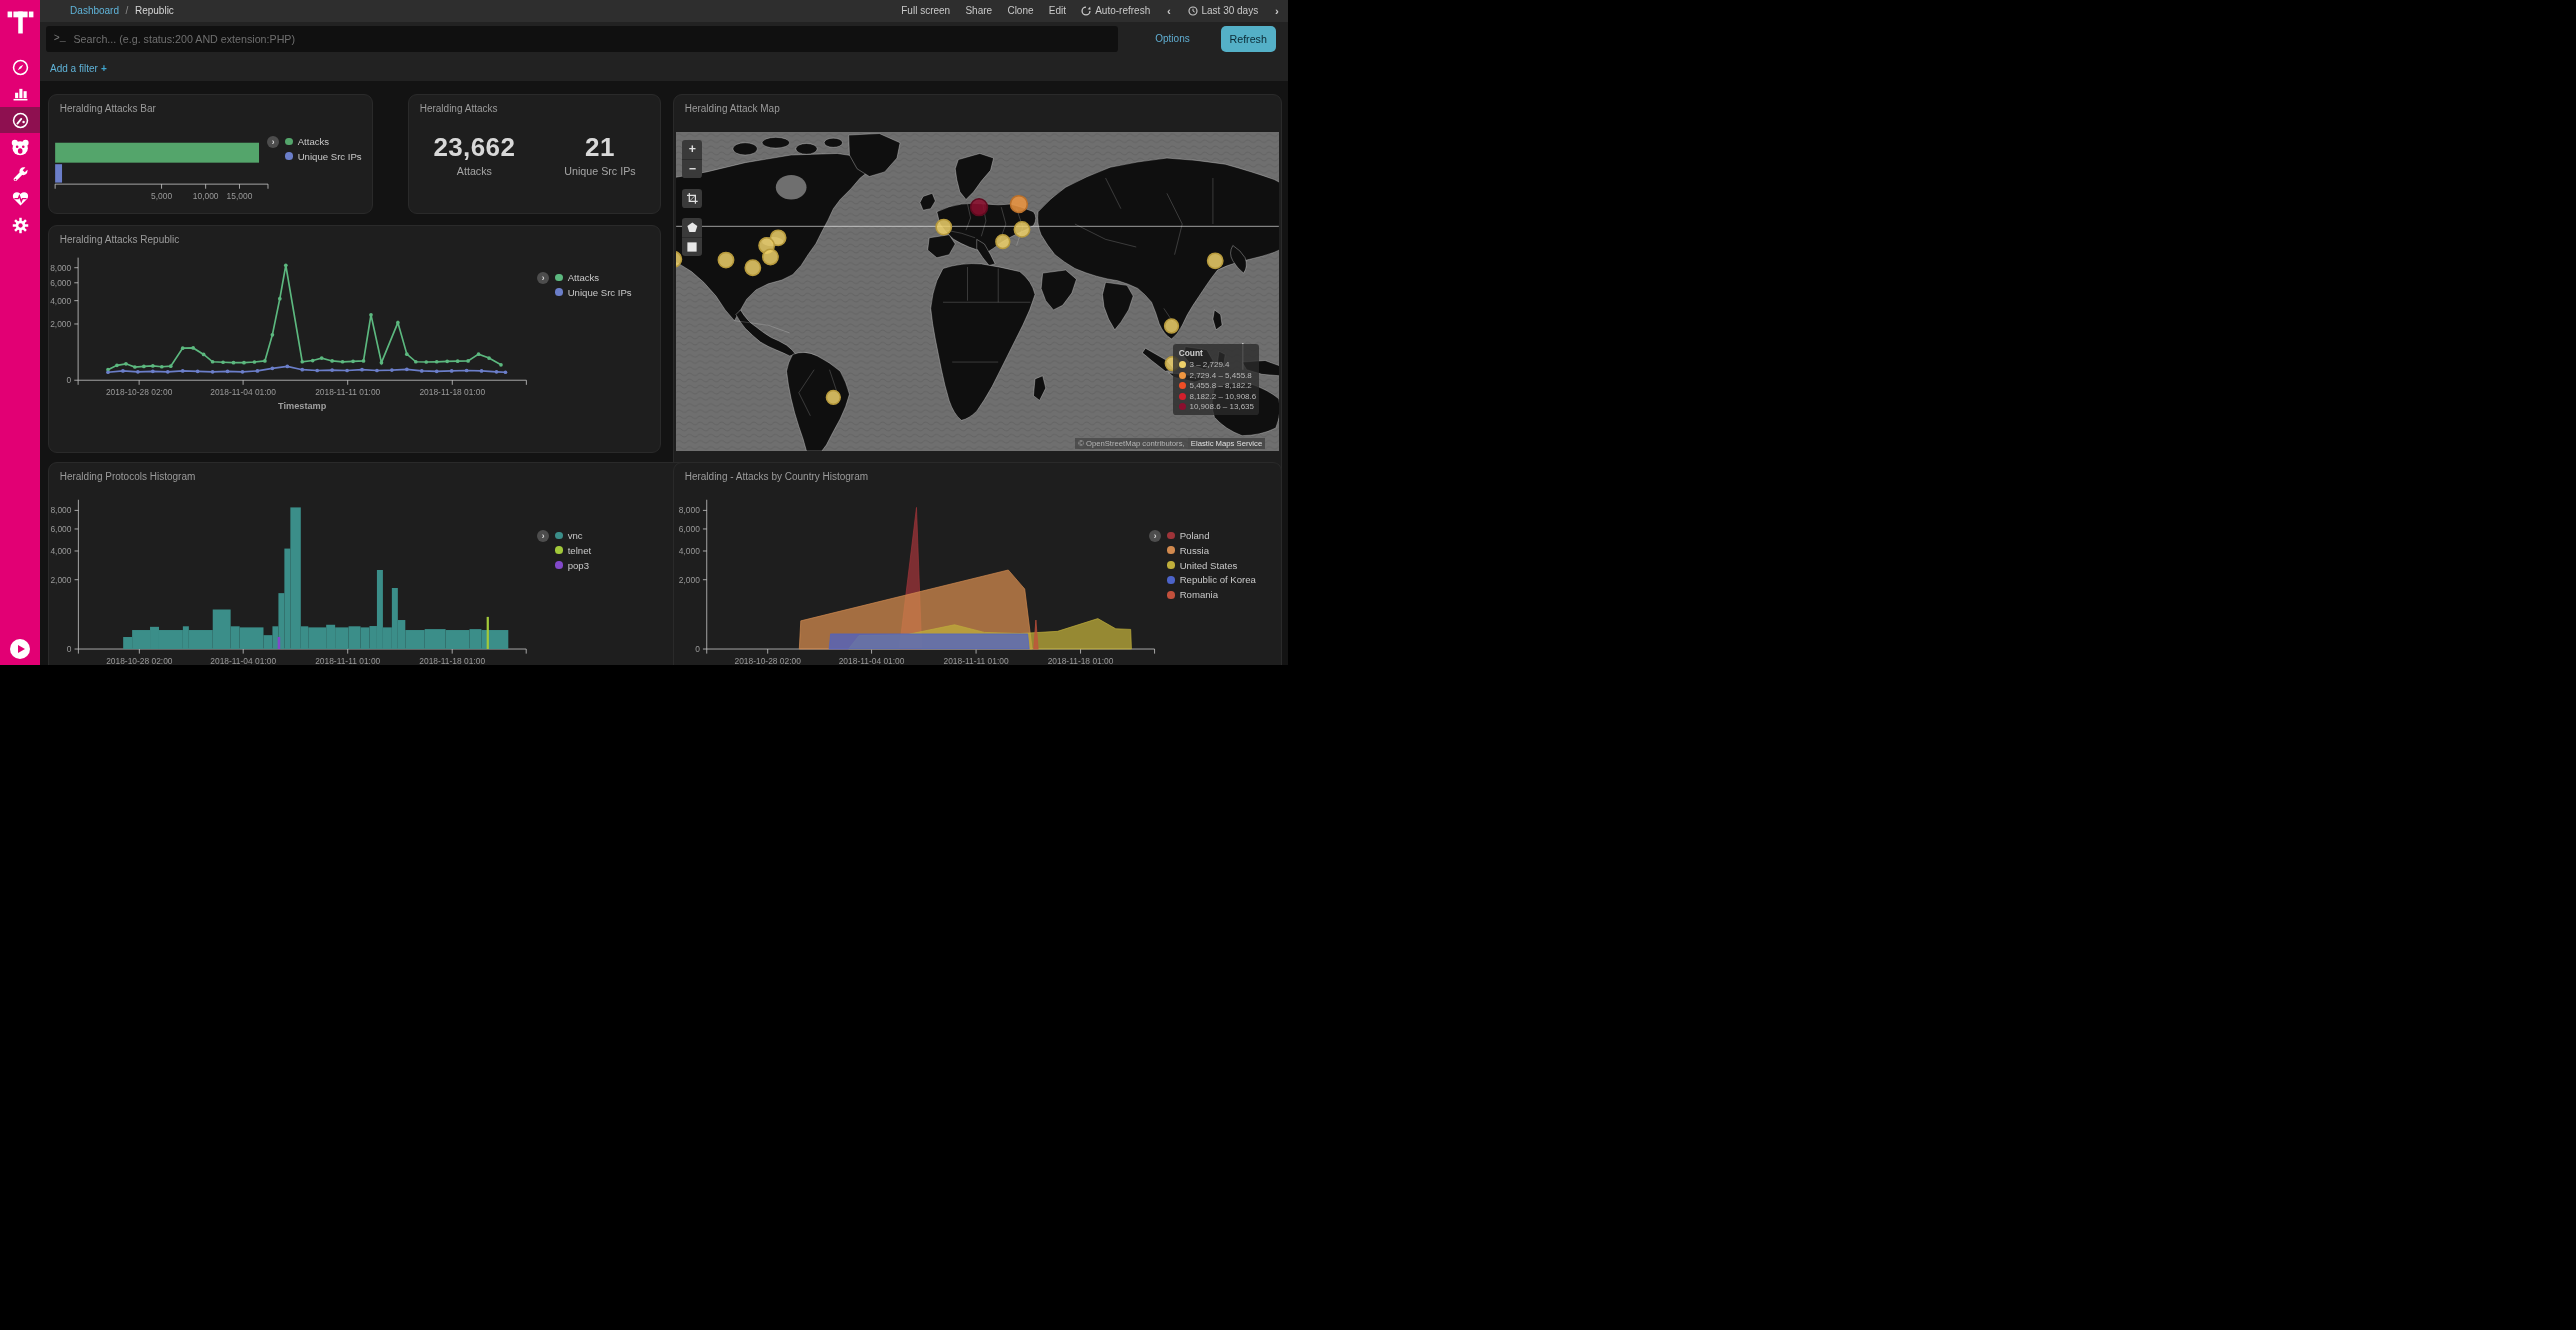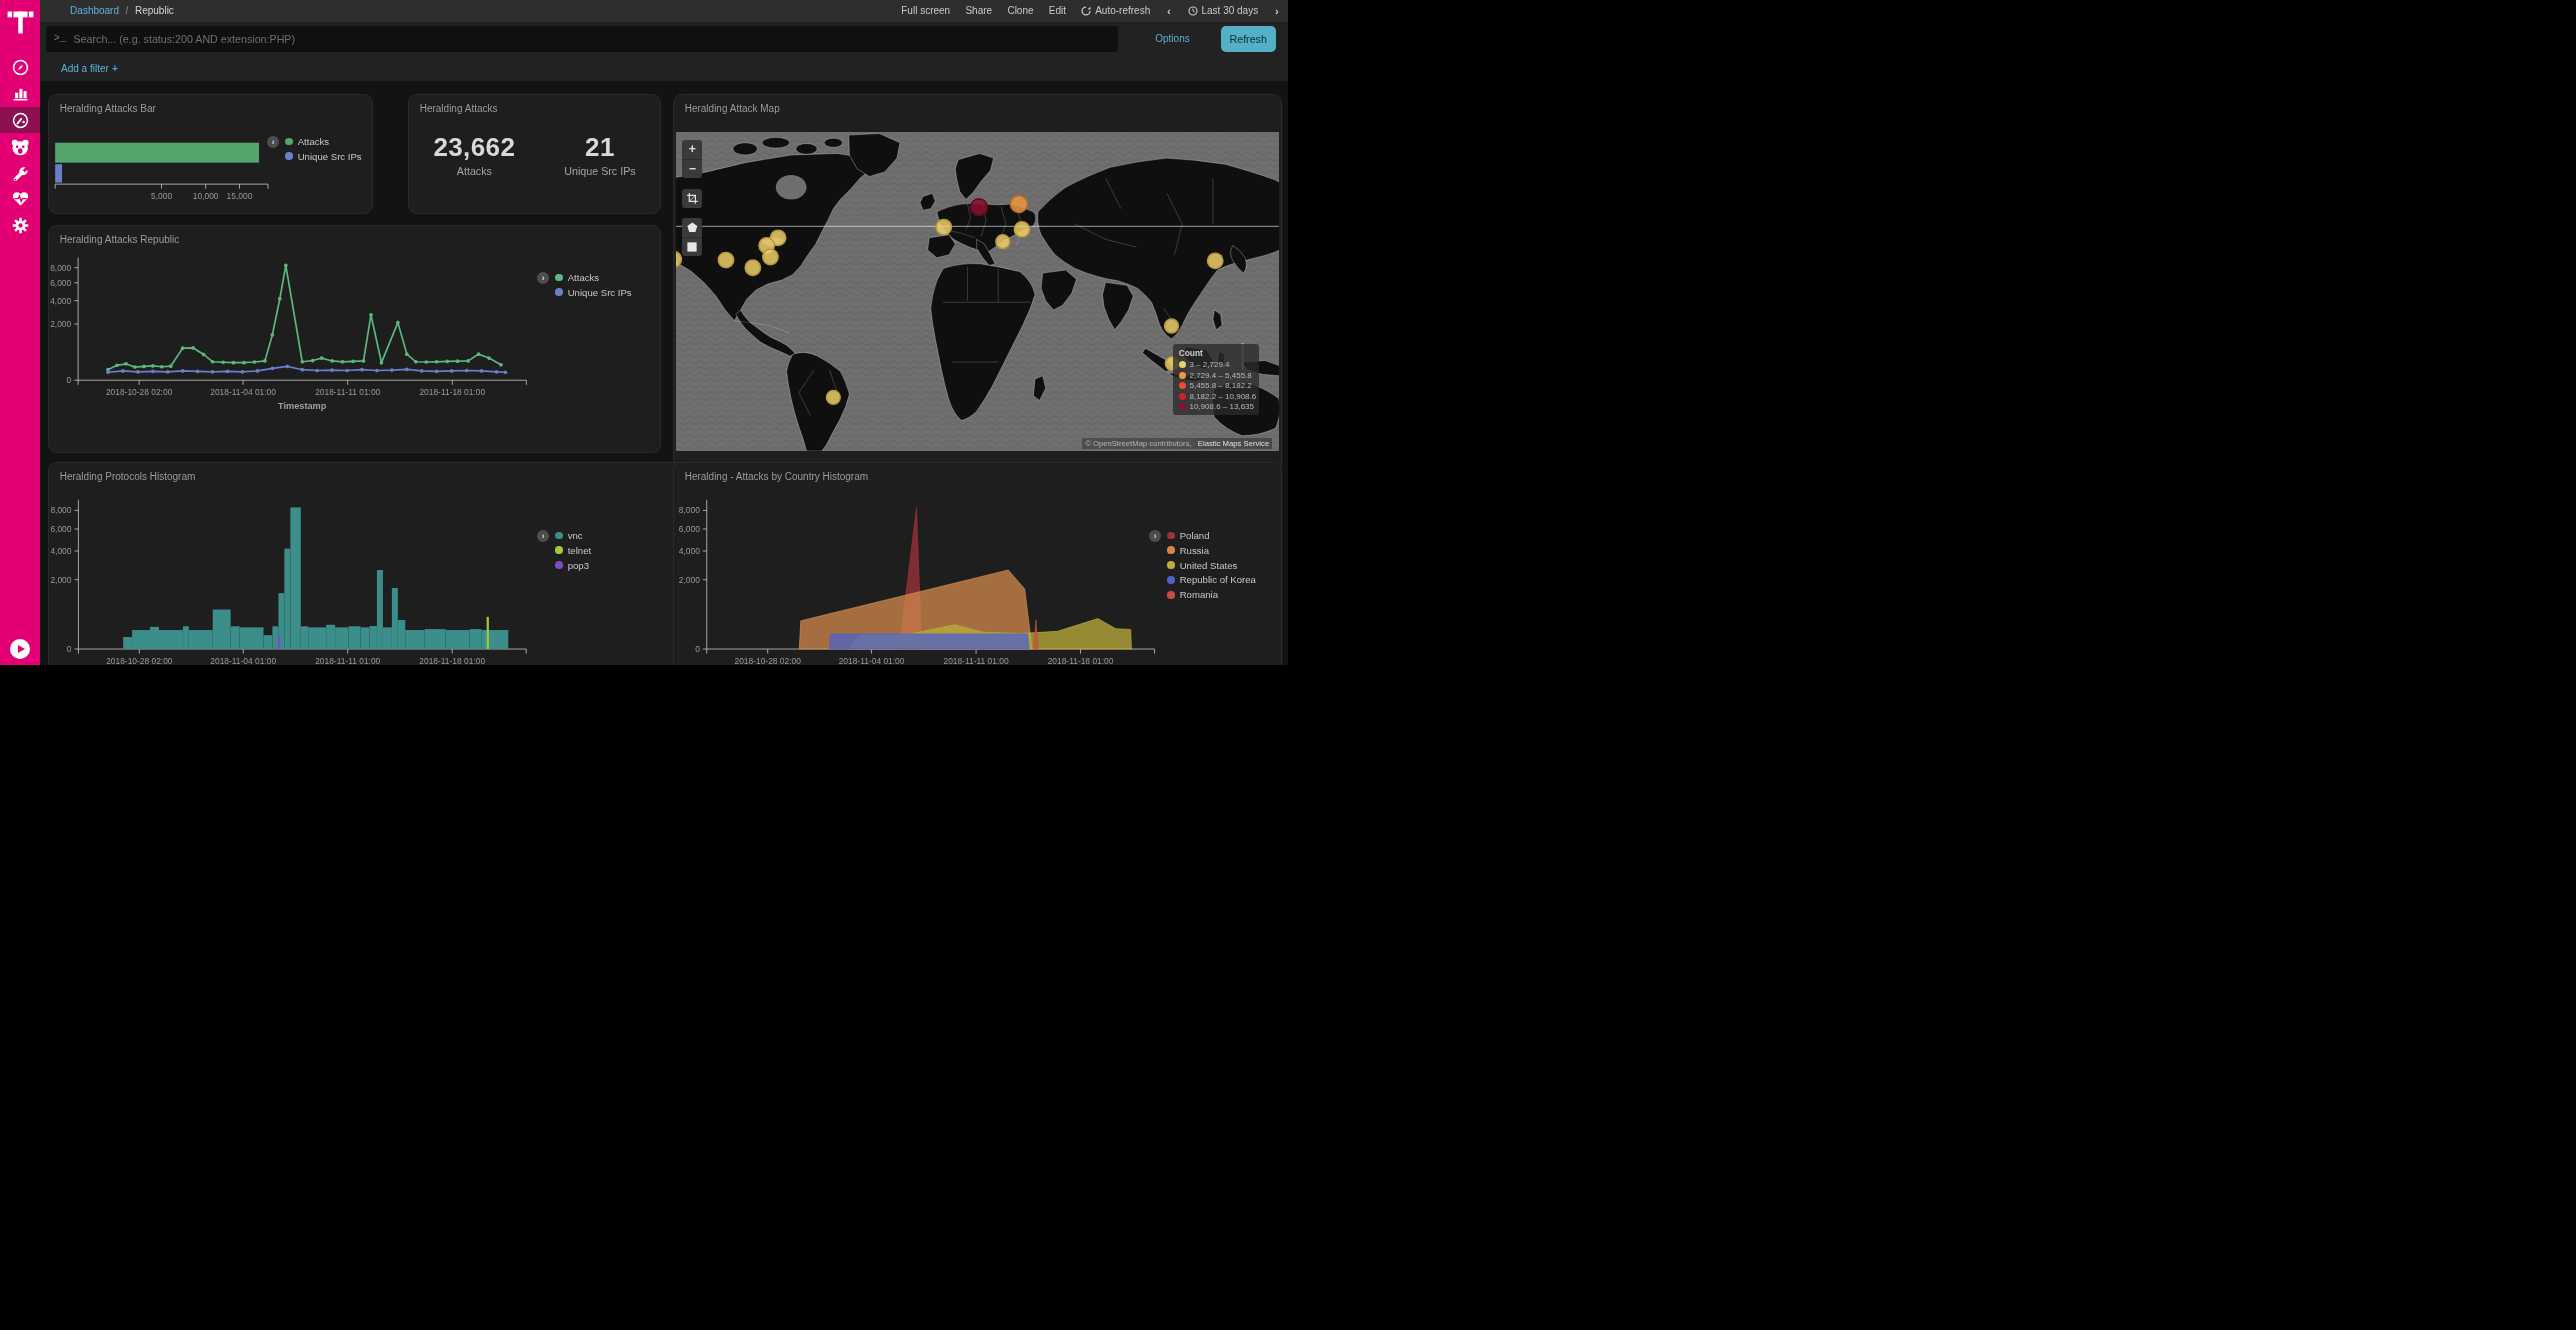--- a/index.html
+++ b/index.html
@@ -29,21 +29,21 @@
   
   #searchrow { position:absolute; left:40px; top:21.5px; right:0; height:34px; background:#222222; display:flex; align-items:center; padding:0 12.3px 0 6.1px; z-index:19; }
   #search-box { flex:1; height:26px; background:#101010; border-radius:3.1px; display:flex; align-items:center; padding:0 7.7px; }
   #search-prompt { font-family:"Liberation Mono", monospace; color:#7c7c7c; font-size:10px; margin-right:7.7px; }
   #search-input { flex:1; background:transparent; border:none; outline:none; color:#c8c8c8; font-size:10.7px; font-family:"Liberation Sans", sans-serif; }
   #search-input::placeholder { color:#6f6f6f; }
   #options-link { color:#60aed2; font-size:10px; margin-left:37px; cursor:pointer; }
   #refresh-btn { margin-left:31px; width:55px; height:26px; background:#54b0c7; border:none; border-radius:5px; color:#0b2a35; font-size:10.7px; font-family:"Liberation Sans", sans-serif; cursor:pointer; }
 
   
-  #filterrow { position:absolute; left:40px; top:55px; right:0; height:26px; background:#222222; border-top:0.8px solid #141414; display:flex; align-items:center; padding-left:21px; z-index:18; }
+  #filterrow { position:absolute; left:40px; top:55px; right:0; height:26px; background:#222222; border-top:0.8px solid #141414; display:flex; align-items:center; padding-left:10px; z-index:18; }
   #add-filter { color:#5fb3d8; font-size:10px; cursor:pointer; }
   #add-filter .plus { color:#3fa7d0; font-weight:bold; margin-left:3.1px; }
 
   
   .panel { position:absolute; background:#1e1e1e; border:0.8px solid #2a2a2a; border-radius:9px; }
   .panel-title { position:absolute; left:10.7px; top:7.7px; font-size:10px; color:#9b9b9b; white-space:nowrap; }
   #p-bar  { left:48px;  top:94px; width:325px; height:120px; }
   #p-metric { left:408px; top:94px; width:253px; height:120px; }
   #p-map  { left:673px; top:94px; width:609px; height:453px; }
   #p-line { left:48px;  top:225px; width:613px; height:228px; }
@@ -70,21 +70,21 @@
 
   
   #map-area { position:absolute; left:2.3px; top:37px; width:603px; height:319px; overflow:hidden; background:#6f6f6f; }
   .map-ctl { position:absolute; left:6.1px; width:20px; background:#3a3a3a; border-radius:3.1px; overflow:hidden; z-index:5; }
   .map-btn { width:20px; height:19px; display:flex; align-items:center; justify-content:center; color:#e0e0e0; font-size:12.3px; font-weight:bold; cursor:pointer; }
   .map-btn + .map-btn { border-top:0.8px solid #2c2c2c; }
   #map-legend { position:absolute; left:497px; top:212px; width:86px; background:rgba(42,42,42,0.78); border-radius:3.1px; padding:3.8px 5.4px; z-index:6; }
   #map-legend .mlt { font-size:8.4px; font-weight:bold; color:#cfcfcf; margin-bottom:2.3px; }
   #map-legend .mlr { display:flex; align-items:center; gap:3.8px; font-size:8px; color:#b9b9b9; margin-top:1.5px; white-space:nowrap; }
   #map-legend .mld { width:7px; height:7px; border-radius:50%; flex:0 0 auto; }
-  #map-attr { position:absolute; right:7px; bottom:2.3px; font-size:7.7px; z-index:6; display:flex; }
+  #map-attr { position:absolute; right:14px; bottom:2.3px; font-size:7.7px; z-index:6; display:flex; }
   #map-attr .a1 { color:#b5b5b5; background:rgba(20,20,20,0.35); padding:0.8px 3.1px; }
   #map-attr .a2 { color:#e0e0e0; background:rgba(70,70,70,0.9); padding:0.8px 3.1px; }
 </style>
 </head>
 <body>
 
 <div id="app">
 
   <div id="sidebar">
     <div id="brand">

